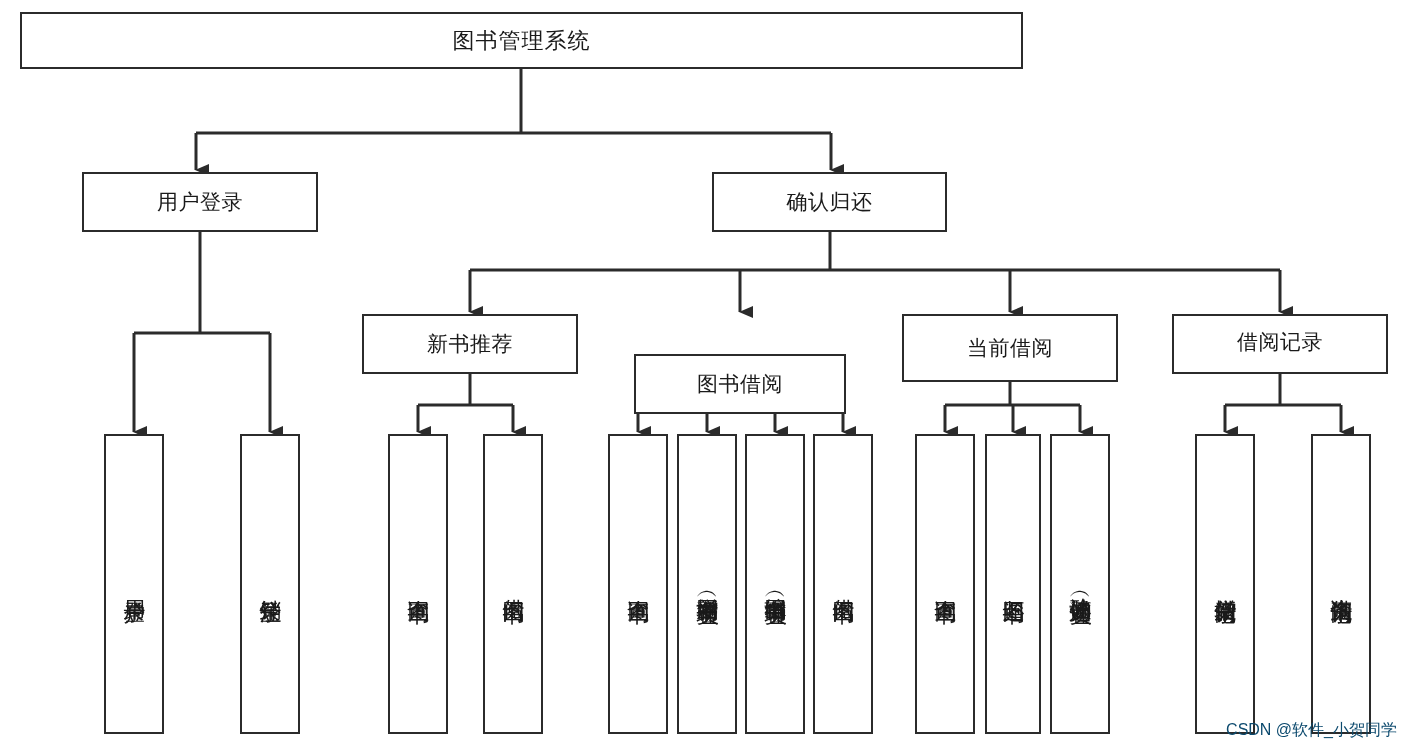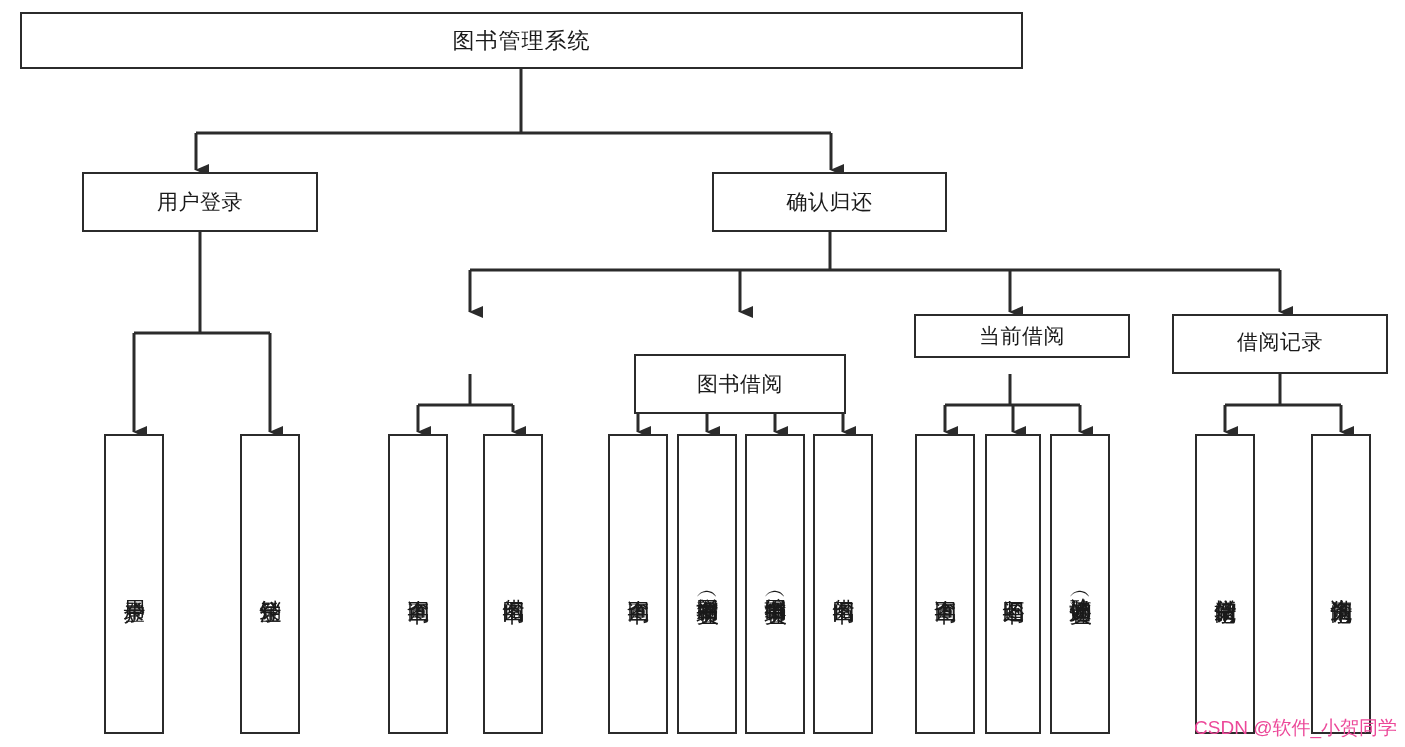--- a/index.html
+++ b/index.html
@@ -59,22 +59,22 @@
     text-orientation: upright;
     font-size: 22px;
     line-height: 1.22;
     letter-spacing: 1px;
     max-height: 100%;
   }
   #watermark {
     position: absolute;
     right: 8px;
     bottom: 6px;
-    font-size: 19px;
-    color: #ec4899;
+    font-size: 16px;
+    color: #0c4a6e;
     z-index: 9;
     white-space: nowrap;
     pointer-events: none;
   }
 </style>
 </head>
 <body>
 
 <div id="canvas">
 
@@ -136,26 +136,29 @@
   </div>
 
   <div class="node-box node-h" style="left:82px; top:172px; width:236px; height:60px;">
     <span class="node-label">用户登录</span>
   </div>
 
   <div class="node-box node-h" style="left:712px; top:172px; width:235px; height:60px;">
     <span class="node-label">确认归还</span>
   </div>
 
+  <div class="node-box node-h" style="left:362px; top:314px; width:216px; height:60px;">
+    <span class="node-label">新书推荐</span>
+  </div>
 
   <div class="node-box node-h" style="left:634px; top:314px; width:212px; height:60px;margin-top:40px;">
     <span class="node-label">图书借阅</span>
   </div>
 
-  <div class="node-box node-h" style="left:902px; top:314px; width:216px; height:44px;margin-left:12px;">
+  <div class="node-box node-h" style="left:902px; top:314px; width:216px; height:68px;">
     <span class="node-label">当前借阅</span>
   </div>
 
   <div class="node-box node-h" style="left:1172px; top:314px; width:216px; height:60px;font-family:Liberation Mono, monospace;">
     <span class="node-label">借阅记录</span>
   </div>
 
   <div class="node-box node-v" style="left:104px; top:434px; width:60px; height:300px;">
     <span class="node-label">用户登录</span>
   </div>

